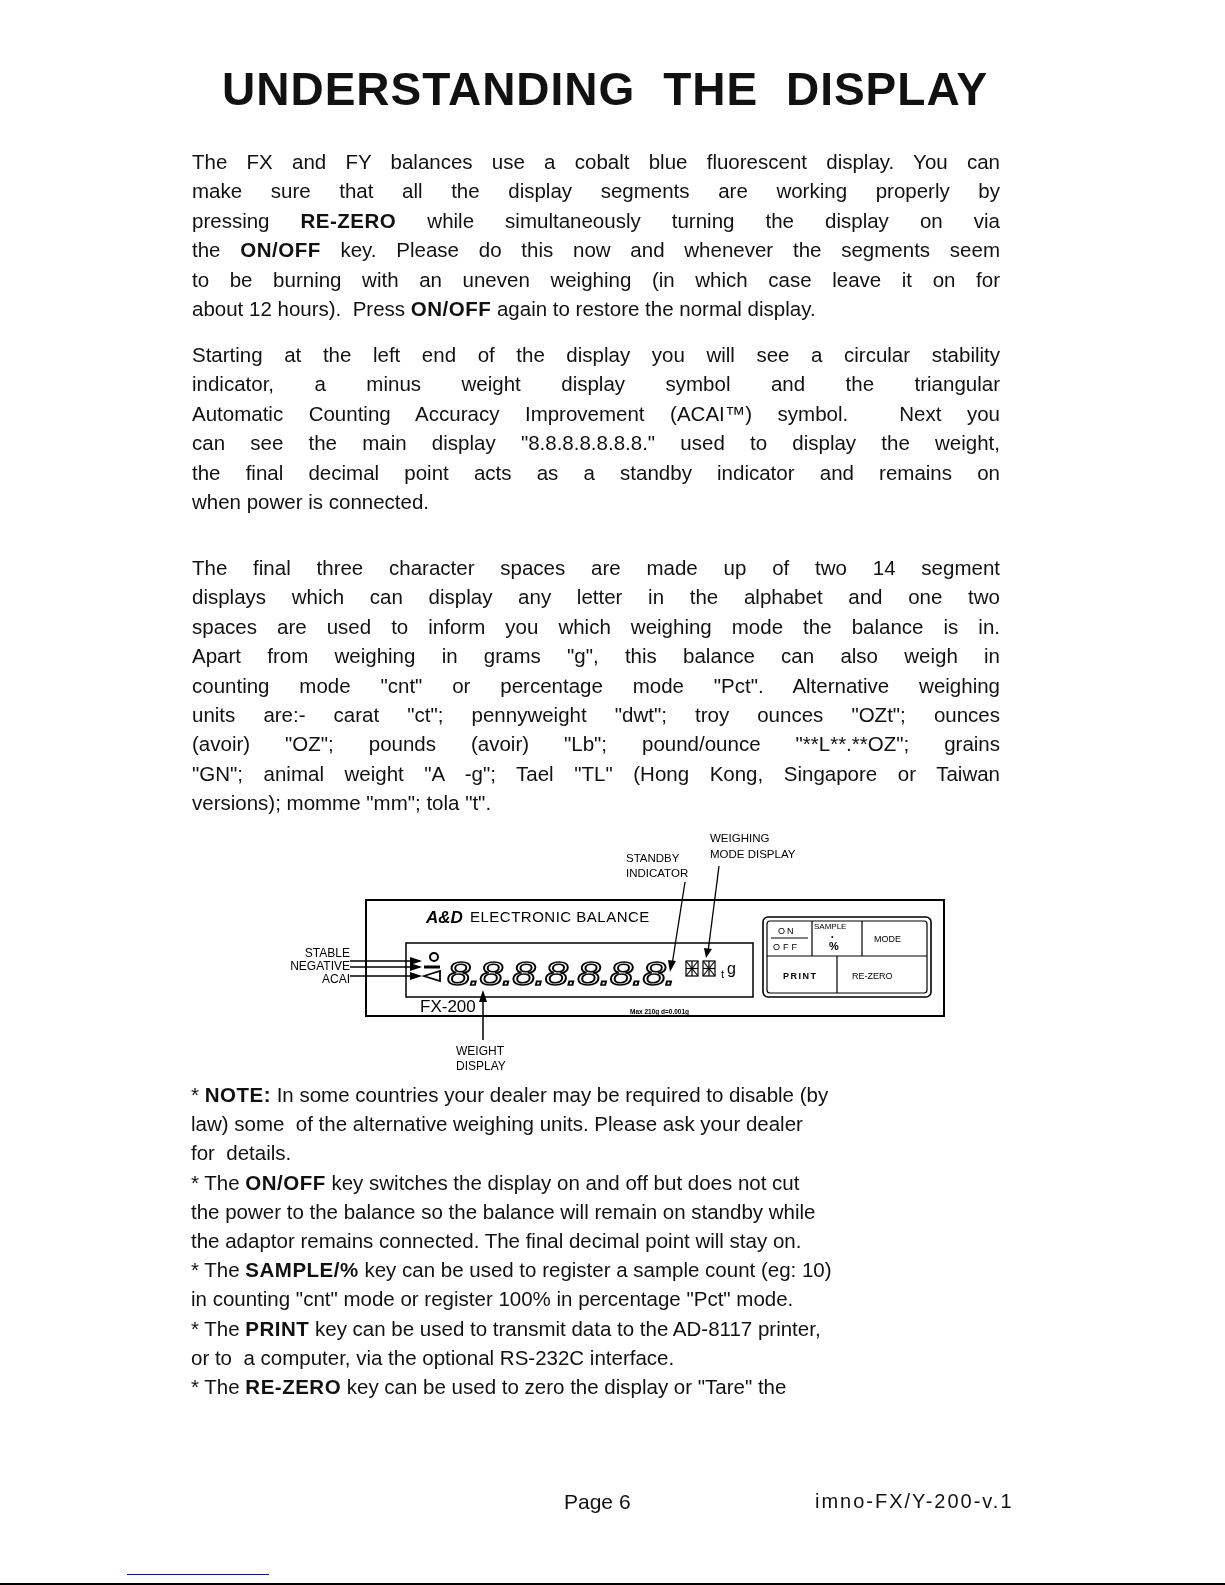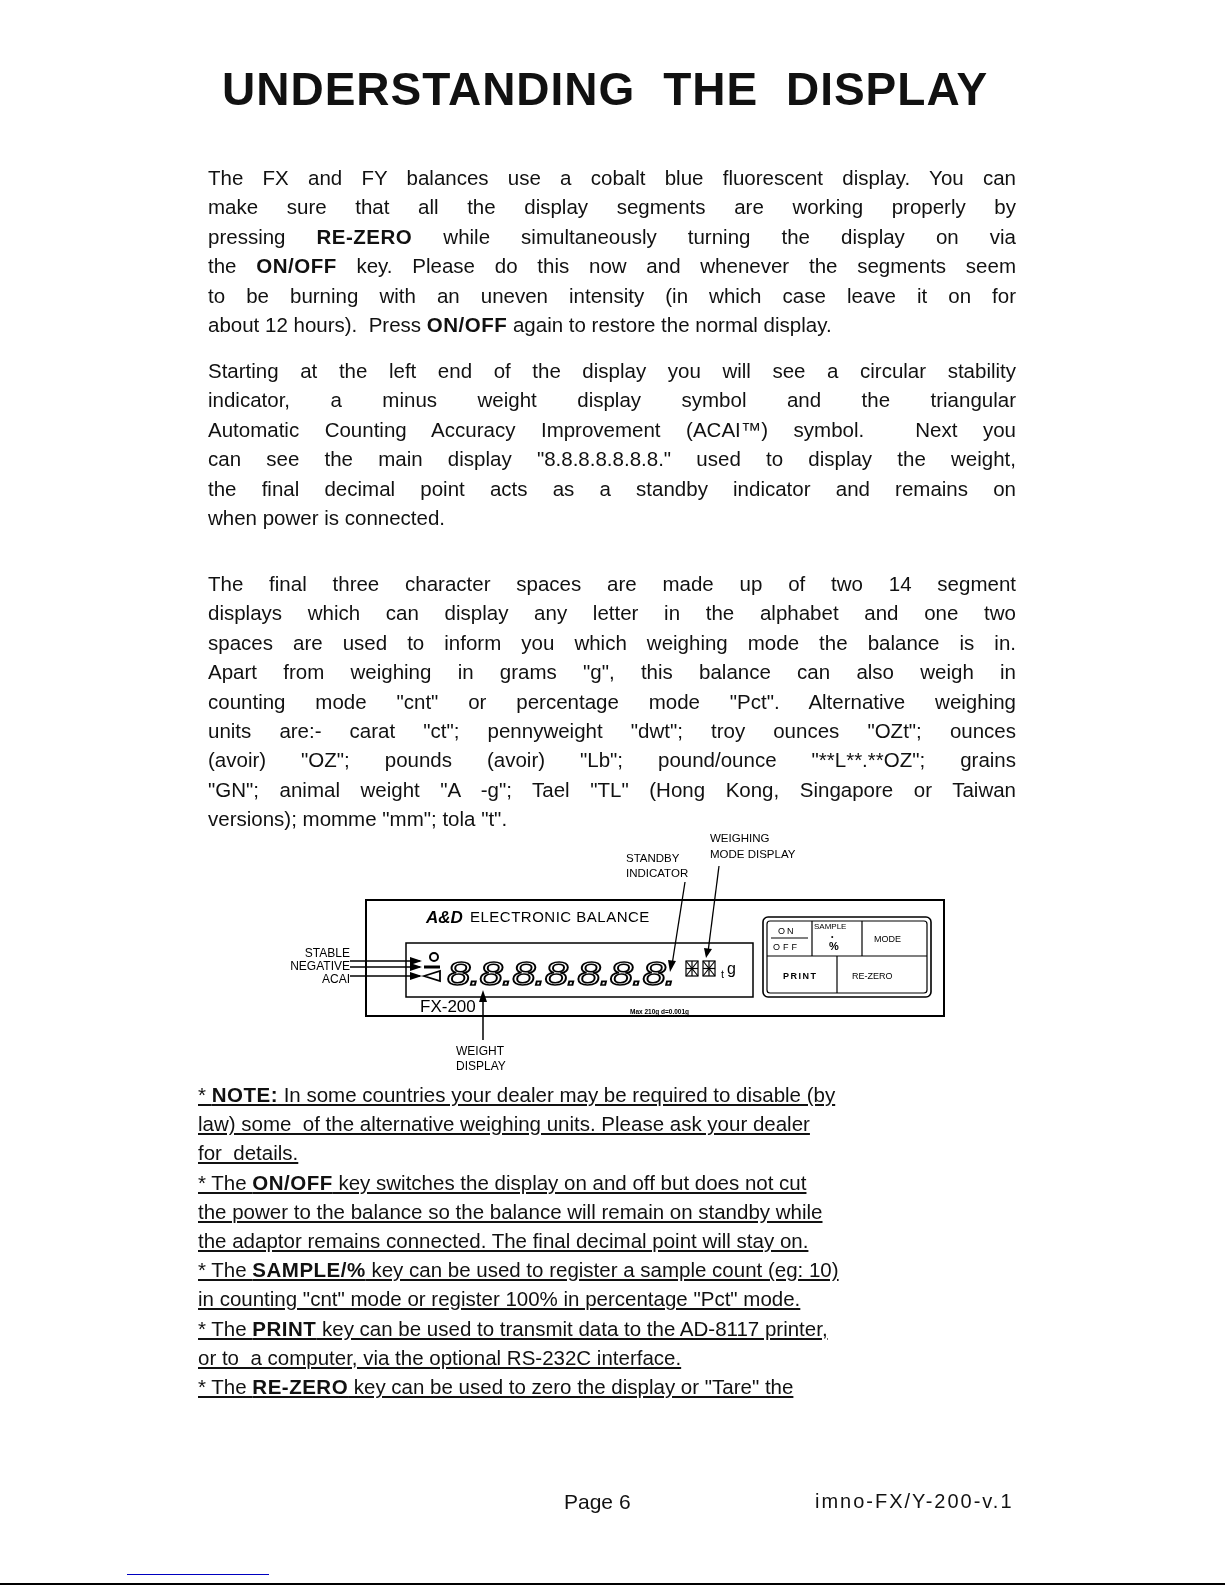--- a/index.html
+++ b/index.html
@@ -1,44 +1,44 @@
 <!DOCTYPE html>
 <html><head>
 <meta charset="utf-8">
 <style>
   html, body { margin:0; padding:0; background:#fff; }
   body { width:1225px; height:1585px; position:relative; overflow:hidden;
          font-family:"Liberation Sans", sans-serif; color:#111; }
   .title { position:absolute; left:222px; top:62px; font-size:46px; font-weight:bold;
            letter-spacing:1px; word-spacing:14px; margin:0; white-space:nowrap; }
   .para { position:absolute; left:192px; width:808px; font-size:20.5px; line-height:29.4px;
-          text-align:justify; margin:16px; }
+          text-align:justify; margin:0; }
   .para .ln { display:block; text-align:justify; text-align-last:justify; height:29.4px; white-space:nowrap; }
   .para .ln.last { text-align-last:left; }
   .ln span { white-space:pre; }
   b { font-weight:bold; letter-spacing:0.5px; }
-  .notes { position:absolute; left:198px; width:820px; font-size:20.5px; line-height:29.2px;text-decoration:underline; }
+  .notes { position:absolute; left:191px; width:820px; font-size:20.5px; line-height:29.2px; }
   .notes .ln { display:block; white-space:nowrap; height:29.2px; }
   .footer-page { position:absolute; left:564px; top:1490px; font-size:21px; }
   .footer-code { position:absolute; left:815px; top:1490px; font-size:20px; letter-spacing:2px; }
   .blue-rule { position:absolute; left:127px; top:1574px; width:142px; height:1px; background:#0000c0; }
   .black-rule { position:absolute; left:0; top:1583px; width:1225px; height:2px; background:#000; }
   svg text { font-family:"Liberation Sans", sans-serif; }
 </style>
 </head>
 <body>
 
 <h1 class="title">UNDERSTANDING THE DISPLAY</h1>
 
 <div class="para" style="top:147px;">
     <span class="ln"><span>The FX and FY balances use a cobalt blue fluorescent display. You can</span></span>
     <span class="ln"><span>make sure that all the display segments are working properly by</span></span>
     <span class="ln"><span>pressing </span><b>RE-ZERO</b><span> while simultaneously turning the display on via</span></span>
     <span class="ln"><span>the </span><b>ON/OFF</b><span> key. Please do this now and whenever the segments seem</span></span>
-    <span class="ln"><span>to be burning with an uneven intensity (in which case leave it on for</span></span>
+    <span class="ln"><span>to be burning with an uneven weighing (in which case leave it on for</span></span>
     <span class="ln last"><span>about 12 hours).  Press </span><b>ON/OFF</b><span> again to restore the normal display.</span></span>
   </div>
 <div class="para" style="top:340px;">
     <span class="ln"><span>Starting at the left end of the display you will see a circular stability</span></span>
     <span class="ln"><span>indicator, a minus weight display symbol and the triangular</span></span>
     <span class="ln"><span>Automatic Counting Accuracy Improvement (ACAI™) symbol.  Next you</span></span>
     <span class="ln"><span>can see the main display "8.8.8.8.8.8.8." used to display the weight,</span></span>
     <span class="ln"><span>the final decimal point acts as a standby indicator and remains on</span></span>
     <span class="ln last"><span>when power is connected.</span></span>
   </div>

